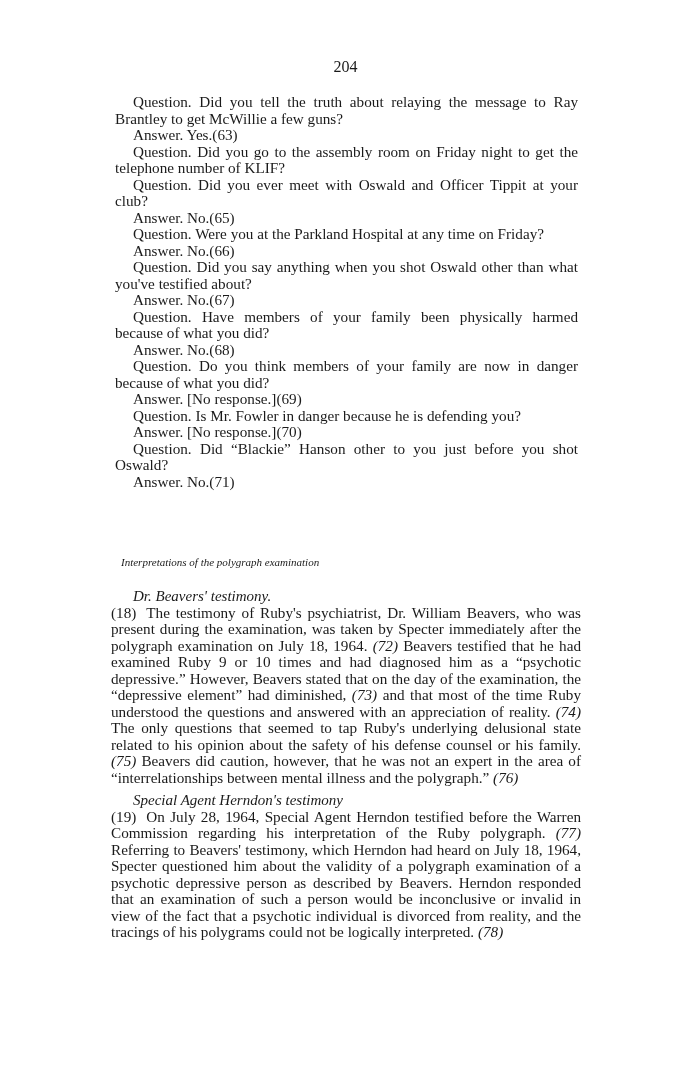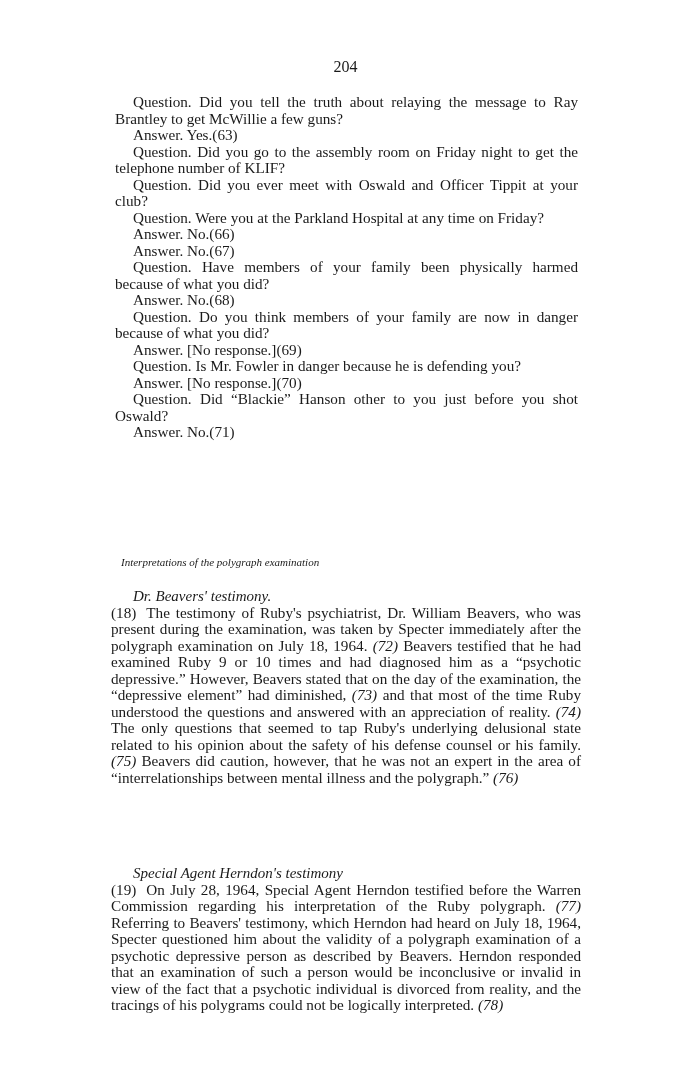--- a/index.html
+++ b/index.html
@@ -39,41 +39,43 @@
 <body>
 
 <div class="page">
   <div class="page-number">204</div>
 
   <div class="qa-block" id="qa-block">
       <p class="qa-line qa-q"><span class="it">Question.</span> <span>Did you tell the truth about relaying the message to Ray Brantley to get McWillie a few guns?</span></p>
       <p class="qa-line qa-a"><span>Answer.</span> <span>Yes.</span><span class="it">(63)</span></p>
       <p class="qa-line qa-q"><span class="it">Question.</span> <span>Did you go to the assembly room on Friday night to get the telephone number of KLIF?</span></p>
       <p class="qa-line qa-q"><span class="it">Question.</span> <span>Did you ever meet with Oswald and Officer Tippit at your club?</span></p>
+      <p class="qa-line qa-a"><span>Answer.</span> <span>No.</span><span class="it">(65)</span></p>
       <p class="qa-line qa-q"><span class="it">Question.</span> <span>Were you at the Parkland Hospital at any time on Friday?</span></p>
       <p class="qa-line qa-a"><span>Answer.</span> <span>No.</span><span class="it">(66)</span></p>
+      <p class="qa-line qa-q"><span class="it">Question.</span> <span>Did you say anything when you shot Oswald other than what you've testified about?</span></p>
       <p class="qa-line qa-a"><span>Answer.</span> <span>No.</span><span class="it">(67)</span></p>
       <p class="qa-line qa-q"><span class="it">Question.</span> <span>Have members of your family been physically harmed because of what you did?</span></p>
       <p class="qa-line qa-a"><span>Answer.</span> <span>No.</span><span class="it">(68)</span></p>
       <p class="qa-line qa-q"><span class="it">Question.</span> <span>Do you think members of your family are now in danger because of what you did?</span></p>
       <p class="qa-line qa-a"><span>Answer.</span> <span>[No response.]</span><span class="it">(69)</span></p>
       <p class="qa-line qa-q"><span class="it">Question.</span> <span>Is Mr. Fowler in danger because he is defending you?</span></p>
       <p class="qa-line qa-a"><span>Answer.</span> <span>[No response.]</span><span class="it">(70)</span></p>
       <p class="qa-line qa-q"><span class="it">Question.</span> <span>Did “Blackie” Hanson other to you just before you shot Oswald?</span></p>
       <p class="qa-line qa-a"><span>Answer.</span> <span>No.</span><span class="it">(71)</span></p>
     </div>
 
   <div class="section-heading">Interpretations of the polygraph examination</div>
 
   <div class="body-block" style="top:576px;">
     <p class="sub-heading">Dr. Beavers' testimony.</p>
     <p class="para">
       <span class="para-num">(18)</span><span class="para-body"><span>The testimony of Ruby's psychiatrist, Dr. William Beavers, who was present during the examination, was taken by Specter immediately after the polygraph examination on July 18, 1964. </span><span class="it">(72)</span><span> Beavers testified that he had examined Ruby 9 or 10 times and had diagnosed him as a “psychotic depressive.” However, Beavers stated that on the day of the examination, the “depressive element” had diminished, </span><span class="it">(73)</span><span> and that most of the time Ruby understood the questions and answered with an appreciation of reality. </span><span class="it">(74)</span><span> The only questions that seemed to tap Ruby's underlying delusional state related to his opinion about the safety of his defense counsel or his family. </span><span class="it">(75)</span><span> Beavers did caution, however, that he was not an expert in the area of “interrelationships between mental illness and the polygraph.” </span><span class="it">(76)</span></span>
     </p>
   </div>
 
-  <div class="body-block" style="top:853px;">
+  <div class="body-block" style="top:780px;">
     <p class="sub-heading">Special Agent Herndon's testimony</p>
     <p class="para">
       <span class="para-num">(19)</span><span class="para-body"><span>On July 28, 1964, Special Agent Herndon testified before the Warren Commission regarding his interpretation of the Ruby polygraph. </span><span class="it">(77)</span><span> Referring to Beavers' testimony, which Herndon had heard on July 18, 1964, Specter questioned him about the validity of a polygraph examination of a psychotic depressive person as described by Beavers. Herndon responded that an examination of such a person would be inconclusive or invalid in view of the fact that a psychotic individual is divorced from reality, and the tracings of his polygrams could not be logically interpreted. </span><span class="it">(78)</span></span>
     </p>
   </div>
 </div>
 
 </body></html>

